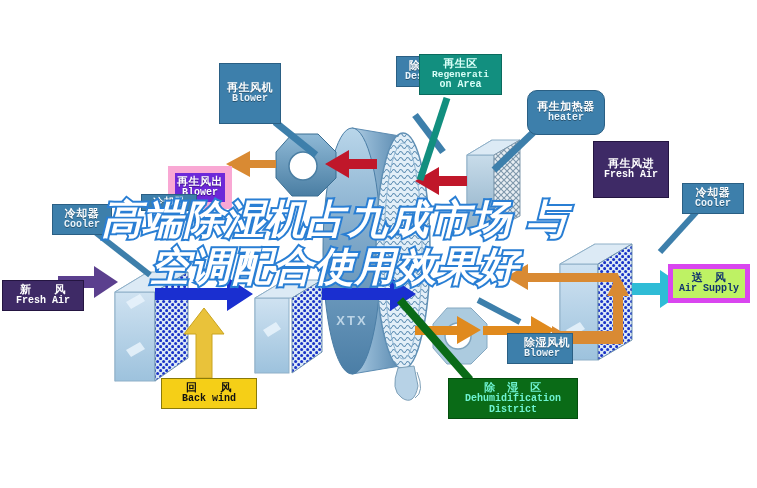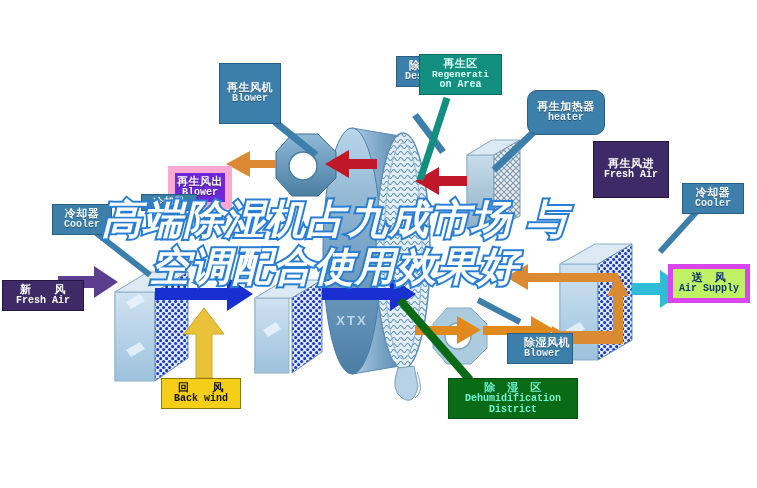--- a/index.html
+++ b/index.html
@@ -250,21 +250,21 @@
   <div class="lbl blue" style="left:52px;top:204px;width:60px;padding:3px 2px;font-size:11px;">
     <span class="cn">冷却器</span>
     <span class="en" style="font-size:10px;">Cooler</span>
   </div>
 
   <div class="lbl purple" style="left:2px;top:280px;width:82px;padding:3px 2px;font-size:11px;">
     <span class="cn">新　　风</span>
     <span class="en" style="font-size:10px;">Fresh Air</span>
   </div>
 
-  <div class="lbl yellow" style="left:161px;top:378px;width:80px;padding:3px 2px;font-size:11px;">
+  <div class="lbl yellow" style="left:161px;top:378px;width:96px;padding:3px 2px;font-size:11px;">
     <span class="cn">回　　风</span>
     <span class="en" style="font-size:10px;">Back wind</span>
   </div>
 
   <div class="lbl blue" style="left:507px;top:333px;width:66px;padding:3px 16px;font-size:11px;">
     <span class="cn">除湿风机</span>
     <span class="en" style="font-size:10px;">Blower</span>
   </div>
 
   <div class="lbl green" style="left:448px;top:378px;width:130px;padding:3px 2px;font-size:11px;">

